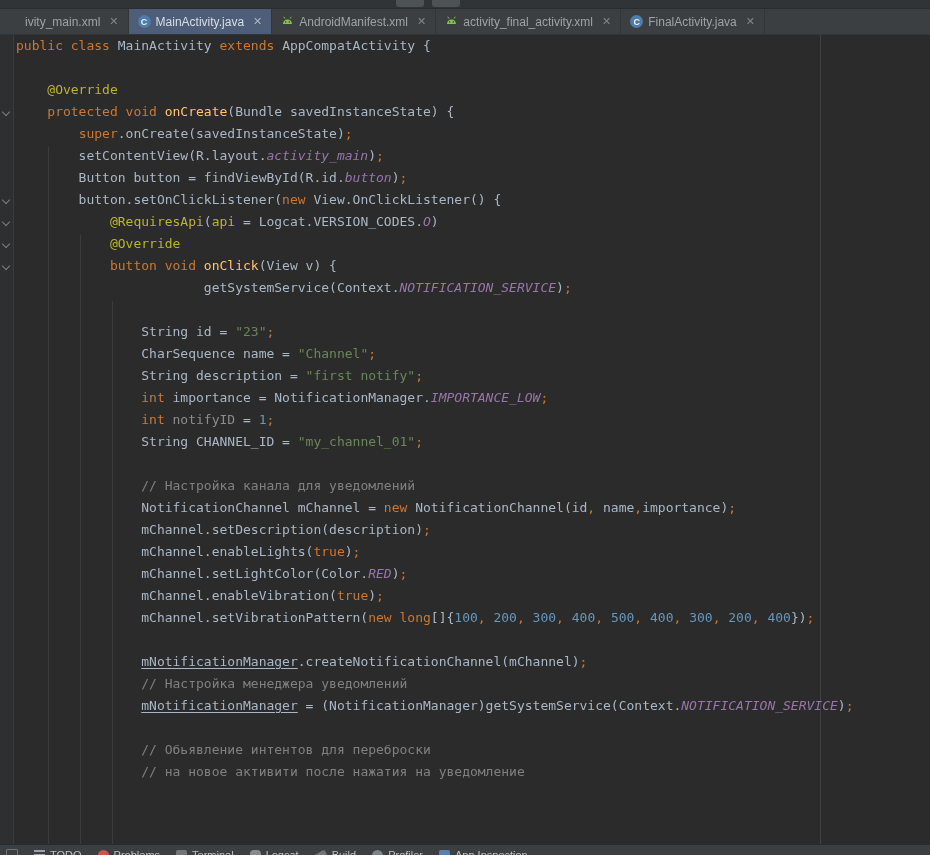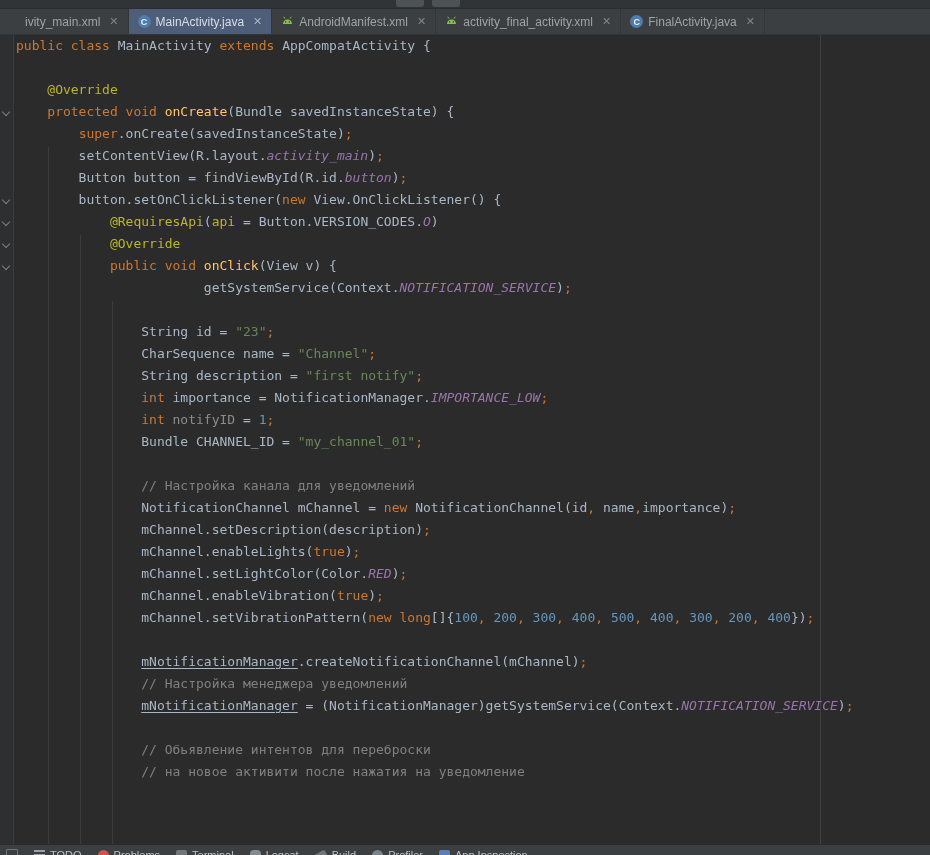--- a/index.html
+++ b/index.html
@@ -138,31 +138,31 @@
   <div class="margin-guide"></div>
   <div class="code-area">
       <div class="code-line"><span class="seg-k">public class </span><span class="seg-d">MainActivity </span><span class="seg-k">extends </span><span class="seg-d">AppCompatActivity {</span></div>
       <div class="code-line"></div>
       <div class="code-line"><span class="seg-a">    @Override</span></div>
       <div class="code-line"><span class="fold-marker"></span><span class="seg-d">    </span><span class="seg-k">protected void </span><span class="seg-m">onCreate</span><span class="seg-d">(Bundle savedInstanceState) {</span></div>
       <div class="code-line"><span class="seg-d">        </span><span class="seg-k">super</span><span class="seg-d">.onCreate(savedInstanceState)</span><span class="seg-k">;</span></div>
       <div class="code-line"><span class="seg-d">        setContentView(R.layout.</span><span class="seg-f">activity_main</span><span class="seg-d">)</span><span class="seg-k">;</span></div>
       <div class="code-line"><span class="seg-d">        Button button = findViewById(R.id.</span><span class="seg-f">button</span><span class="seg-d">)</span><span class="seg-k">;</span></div>
       <div class="code-line"><span class="fold-marker"></span><span class="seg-d">        button.setOnClickListener(</span><span class="seg-k">new </span><span class="seg-d">View.OnClickListener() {</span></div>
-      <div class="code-line"><span class="fold-marker"></span><span class="seg-d">            </span><span class="seg-a">@RequiresApi</span><span class="seg-d">(</span><span class="seg-a">api</span><span class="seg-d"> = Button.VERSION_CODES.</span><span class="seg-f">O</span><span class="seg-d">)</span></div>
+      <div class="code-line"><span class="fold-marker"></span><span class="seg-d">            </span><span class="seg-a">@RequiresApi</span><span class="seg-d">(</span><span class="seg-a">api</span><span class="seg-d"> = Logcat.VERSION_CODES.</span><span class="seg-f">O</span><span class="seg-d">)</span></div>
       <div class="code-line"><span class="fold-marker"></span><span class="seg-a">            @Override</span></div>
-      <div class="code-line"><span class="fold-marker"></span><span class="seg-d">            </span><span class="seg-k">public void </span><span class="seg-m">onClick</span><span class="seg-d">(View v) {</span></div>
+      <div class="code-line"><span class="fold-marker"></span><span class="seg-d">            </span><span class="seg-k">button void </span><span class="seg-m">onClick</span><span class="seg-d">(View v) {</span></div>
       <div class="code-line"><span class="seg-d">                        getSystemService(Context.</span><span class="seg-f">NOTIFICATION_SERVICE</span><span class="seg-d">)</span><span class="seg-k">;</span></div>
       <div class="code-line"></div>
       <div class="code-line"><span class="seg-d">                String id = </span><span class="seg-s">"23"</span><span class="seg-k">;</span></div>
       <div class="code-line"><span class="seg-d">                CharSequence name = </span><span class="seg-s">"Channel"</span><span class="seg-k">;</span></div>
       <div class="code-line"><span class="seg-d">                String description = </span><span class="seg-s">"first notify"</span><span class="seg-k">;</span></div>
       <div class="code-line"><span class="seg-d">                </span><span class="seg-k">int </span><span class="seg-d">importance = NotificationManager.</span><span class="seg-f">IMPORTANCE_LOW</span><span class="seg-k">;</span></div>
       <div class="code-line"><span class="seg-d">                </span><span class="seg-k">int </span><span class="seg-g">notifyID</span><span class="seg-d"> = </span><span class="seg-n">1</span><span class="seg-k">;</span></div>
-      <div class="code-line"><span class="seg-d">                Bundle CHANNEL_ID = </span><span class="seg-s">"my_channel_01"</span><span class="seg-k">;</span></div>
+      <div class="code-line"><span class="seg-d">                String CHANNEL_ID = </span><span class="seg-s">"my_channel_01"</span><span class="seg-k">;</span></div>
       <div class="code-line"></div>
       <div class="code-line"><span class="seg-d">                </span><span class="seg-c">// Настройка канала для уведомлений</span></div>
       <div class="code-line"><span class="seg-d">                NotificationChannel mChannel = </span><span class="seg-k">new </span><span class="seg-d">NotificationChannel(id</span><span class="seg-k">,</span><span class="seg-d"> name</span><span class="seg-k">,</span><span class="seg-d">importance)</span><span class="seg-k">;</span></div>
       <div class="code-line"><span class="seg-d">                mChannel.setDescription(description)</span><span class="seg-k">;</span></div>
       <div class="code-line"><span class="seg-d">                mChannel.enableLights(</span><span class="seg-k">true</span><span class="seg-d">)</span><span class="seg-k">;</span></div>
       <div class="code-line"><span class="seg-d">                mChannel.setLightColor(Color.</span><span class="seg-f">RED</span><span class="seg-d">)</span><span class="seg-k">;</span></div>
       <div class="code-line"><span class="seg-d">                mChannel.enableVibration(</span><span class="seg-k">true</span><span class="seg-d">)</span><span class="seg-k">;</span></div>
       <div class="code-line"><span class="seg-d">                mChannel.setVibrationPattern(</span><span class="seg-k">new long</span><span class="seg-d">[]{</span><span class="seg-n">100</span><span class="seg-k">,</span><span class="seg-d"> </span><span class="seg-n">200</span><span class="seg-k">,</span><span class="seg-d"> </span><span class="seg-n">300</span><span class="seg-k">,</span><span class="seg-d"> </span><span class="seg-n">400</span><span class="seg-k">,</span><span class="seg-d"> </span><span class="seg-n">500</span><span class="seg-k">,</span><span class="seg-d"> </span><span class="seg-n">400</span><span class="seg-k">,</span><span class="seg-d"> </span><span class="seg-n">300</span><span class="seg-k">,</span><span class="seg-d"> </span><span class="seg-n">200</span><span class="seg-k">,</span><span class="seg-d"> </span><span class="seg-n">400</span><span class="seg-d">})</span><span class="seg-k">;</span></div>
       <div class="code-line"></div>
       <div class="code-line"><span class="seg-d">                </span><span class="seg-du">mNotificationManager</span><span class="seg-d">.createNotificationChannel(mChannel)</span><span class="seg-k">;</span></div>

